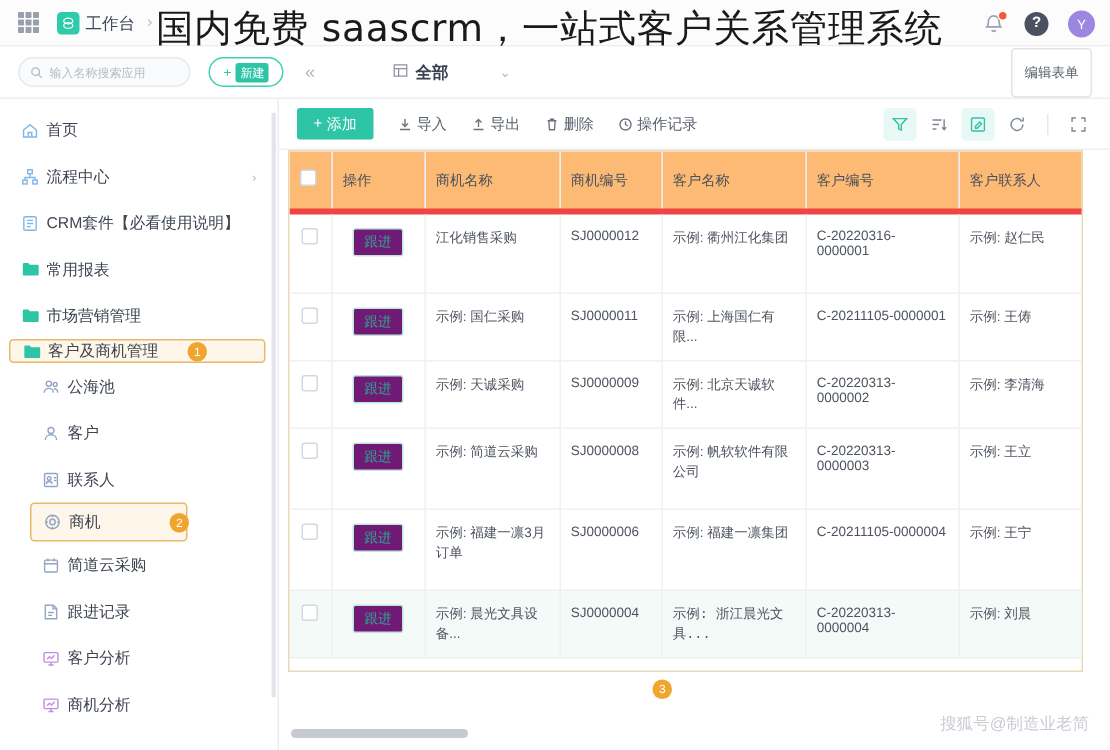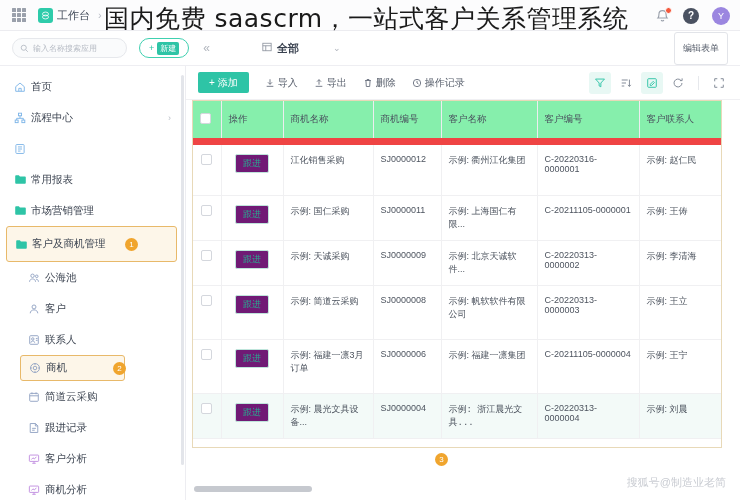--- a/index.html
+++ b/index.html
@@ -127,21 +127,21 @@
     height: 31px; display: flex; align-items: center;
     padding-left: 14px; position: relative;
     font-size: 10.5px; color: #3d4552;
   }
   .sitem .sico { width: 17px; flex: none; display:flex; align-items:center; }
   .sitem .slbl { white-space: nowrap; }
   .sitem.ind { padding-left: 28px; }
   .sitem.sel-outer {
     border: 1px solid #e8b96a; background: #fdf6e9;
     border-radius: 3px; margin: 0 8px 0 6px;
-    padding-left: 8px; height: 36px;
+    padding-left: 8px; height: 16px;
   }
   .sitem.sel-inner {
     border: 1px solid #e8b96a; background: #fdf6e9;
     border-radius: 3px; margin: 0 60px 0 20px;
     padding-left: 8px; height: 26px;
   }
   .badge-n {
     width: 13px; height: 13px; border-radius: 50%;
     background: #f0a52e; color: #fff; font-size: 8px;
     display: flex; align-items: center; justify-content: center;
@@ -189,25 +189,25 @@
   
   .tbl-wrap {
     position: absolute; top: 34px; left: 6px;
     width: 530px; height: 348px;
     border: 1px solid #e8d9b8;
     background: #fff;
     overflow: hidden;
   }
   table.grid { width: 100%; border-collapse: collapse; table-layout: fixed; }
   table.grid th {
-    background: #86efac; height: 40px;
+    background: #fdba74; height: 40px;
     font-size: 9.5px; font-weight: normal; color: #4a515e;
     text-align: left; padding: 0 7px;
     border-right: 1px solid #ededf0;
-    border-bottom: 7px solid #ef4444;
+    border-bottom: 4px solid #ef4444;
     vertical-align: middle;
   }
   table.grid td {
     font-size: 9px; color: #4d545f;
     padding: 9px 7px; vertical-align: top;
     border-right: 1px solid #f0f0f2;
     border-bottom: 1px solid #f0f0f2;
     overflow: hidden;
   }
   table.grid tr.last-row td { background: #f3faf8; }
@@ -336,20 +336,21 @@
           <span class="slbl">流程中心</span>
           <span class="arrow-r">›</span>
         </div>
         <div class="sitem">
           <span class="sico">
             <svg width="12" height="12" viewBox="0 0 14 14" fill="none" stroke="#7fb6e8" stroke-width="1.1">
               <rect x="2.2" y="1.8" width="9.6" height="10.4" rx="1"></rect>
               <path d="M4.6 4.6h4.8M4.6 7h4.8M4.6 9.4h3"></path>
             </svg>
           </span>
+          <span class="slbl">CRM套件【必看使用说明】</span>
         </div>
         <div class="sitem">
           <span class="sico">
             <svg width="13" height="13" viewBox="0 0 14 14">
               <path d="M1.3 3.4a.9.9 0 01.9-.9h3l1.2 1.3h5.4a.9.9 0 01.9.9v5.9a.9.9 0 01-.9.9H2.2a.9.9 0 01-.9-.9z" fill="#2ec4a6"></path>
             </svg>
           </span>
           <span class="slbl">常用报表</span>
         </div>
         <div class="sitem">

